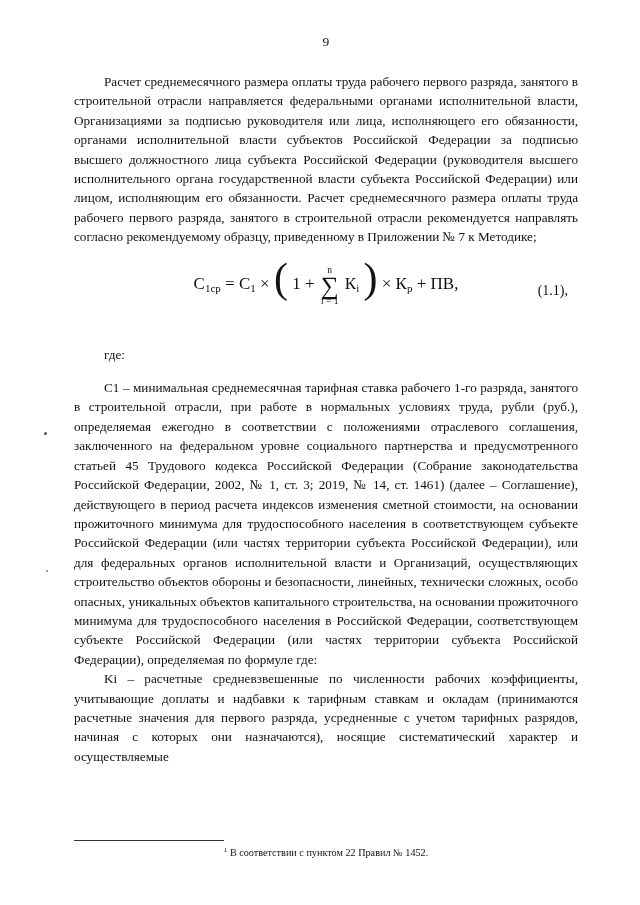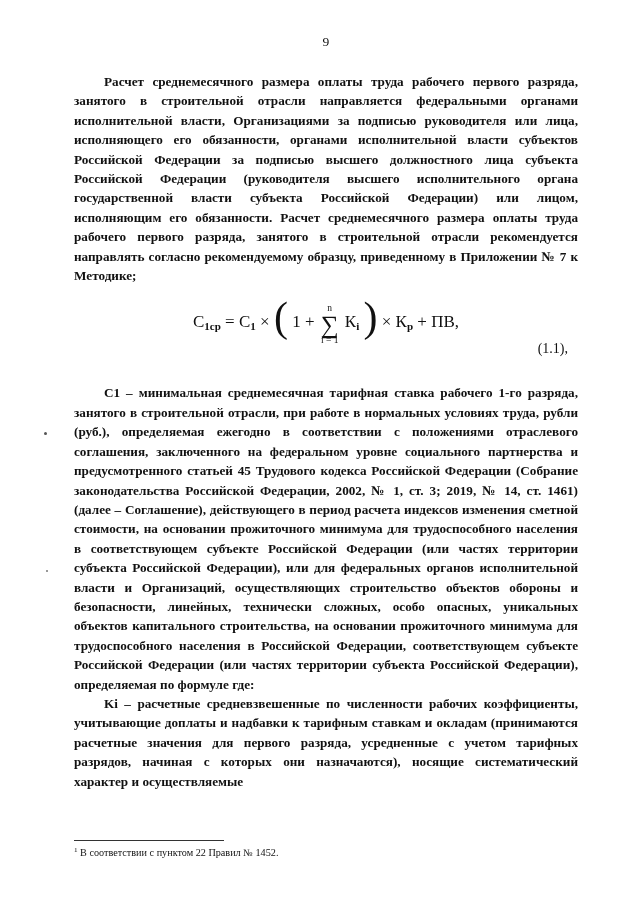--- a/index.html
+++ b/index.html
@@ -31,42 +31,40 @@
   .body-text p {
     margin: 0;
     font-size: 13.2px;
     line-height: 1.47;
     text-align: justify;
     text-justify: inter-word;
     hyphens: manual;
   }
   .indent {
     text-indent: 30px;
-    font-weight: bold;
   }
   .formula-block {
     margin: 18px 0 16px 0;
     text-align: center;
     position: relative;
     height: 64px;
   }
   .formula {
     display: inline-block;
     font-size: 17px;
     position: relative;
     white-space: nowrap;
     vertical-align: middle;
   }
   .formula .var {
     font-style: normal;
   }
   .sub {
     font-size: 0.65em;
     vertical-align: -0.28em;
-    font-weight: bold;
   }
   .bigparen {
     display: inline-block;
     font-size: 42px;
     line-height: 0;
     position: relative;
     top: 3px;
     font-family: "Liberation Serif", serif;
   }
   .sumwrap {
@@ -88,38 +86,39 @@
   .sumwrap .lim.bot {
     margin-top: -1px;
   }
   .sumwrap .sigma {
     font-size: 25px;
     line-height: 0.95;
   }
   .eqnum {
     position: absolute;
     right: 10px;
-    top: 38px;
+    top: 18px;
     font-size: 14px;
   }
   .footnote-area {
     position: absolute;
     left: 74px;
     right: 62px;
     bottom: 46px;
   }
   .footnote-rule {
     width: 150px;
     height: 1px;
     background: #333;
     margin-bottom: 5px;
   }
   .footnote-text {
     font-size: 10.2px;
     line-height: 1.3;
+    text-align: center;
   }
   .fn-marker {
     font-size: 0.7em;
     vertical-align: 0.5em;
   }
   .stray-dot {
     position: absolute;
     left: 44px;
     top: 432px;
     width: 3px;
@@ -167,20 +166,21 @@
         <span class="var">К</span><span class="sub">i</span>
         <span class="bigparen">)</span>
         <span>×</span>
         <span class="var">К</span><span class="sub">р</span>
         <span>+</span>
         <span>ПВ</span><span>,</span>
       </span>
       <span class="eqnum">(1.1),</span>
     </div>
 
+    <p class="indent">где:</p>
 
     <p class="indent" style="margin-top:14px;"><span>С1 – минимальная среднемесячная тарифная ставка рабочего 1-го разряда, занятого в строительной отрасли, при работе в нормальных условиях труда, рубли (руб.), определяемая ежегодно в соответствии с положениями отраслевого соглашения, заключенного на федеральном уровне социального партнерства и предусмотренного статьей 45 Трудового кодекса Российской Федерации (Собрание законодательства Российской Федерации, 2002, № 1, ст. 3; 2019, № 14, ст. 1461) (далее – Соглашение), действующего в период расчета индексов изменения сметной стоимости, на основании прожиточного минимума для трудоспособного населения в соответствующем субъекте Российской Федерации (или частях территории субъекта Российской Федерации), или для федеральных органов исполнительной власти и Организаций, осуществляющих строительство объектов обороны и безопасности, линейных, технически сложных, особо опасных, уникальных объектов капитального строительства, на основании прожиточного минимума для трудоспособного населения в Российской Федерации, соответствующем субъекте Российской Федерации (или частях территории субъекта Российской Федерации), определяемая по формуле где:</span></p>
 
     <p class="indent">Ki – расчетные средневзвешенные по численности рабочих коэффициенты, учитывающие доплаты и надбавки к тарифным ставкам и окладам (принимаются расчетные значения для первого разряда, усредненные с учетом тарифных разрядов, начиная с которых они назначаются), носящие систематический характер и осуществляемые</p>
 
   </div>
 
   <div class="stray-dot"></div>
   <div class="stray-dot2"></div>
 

